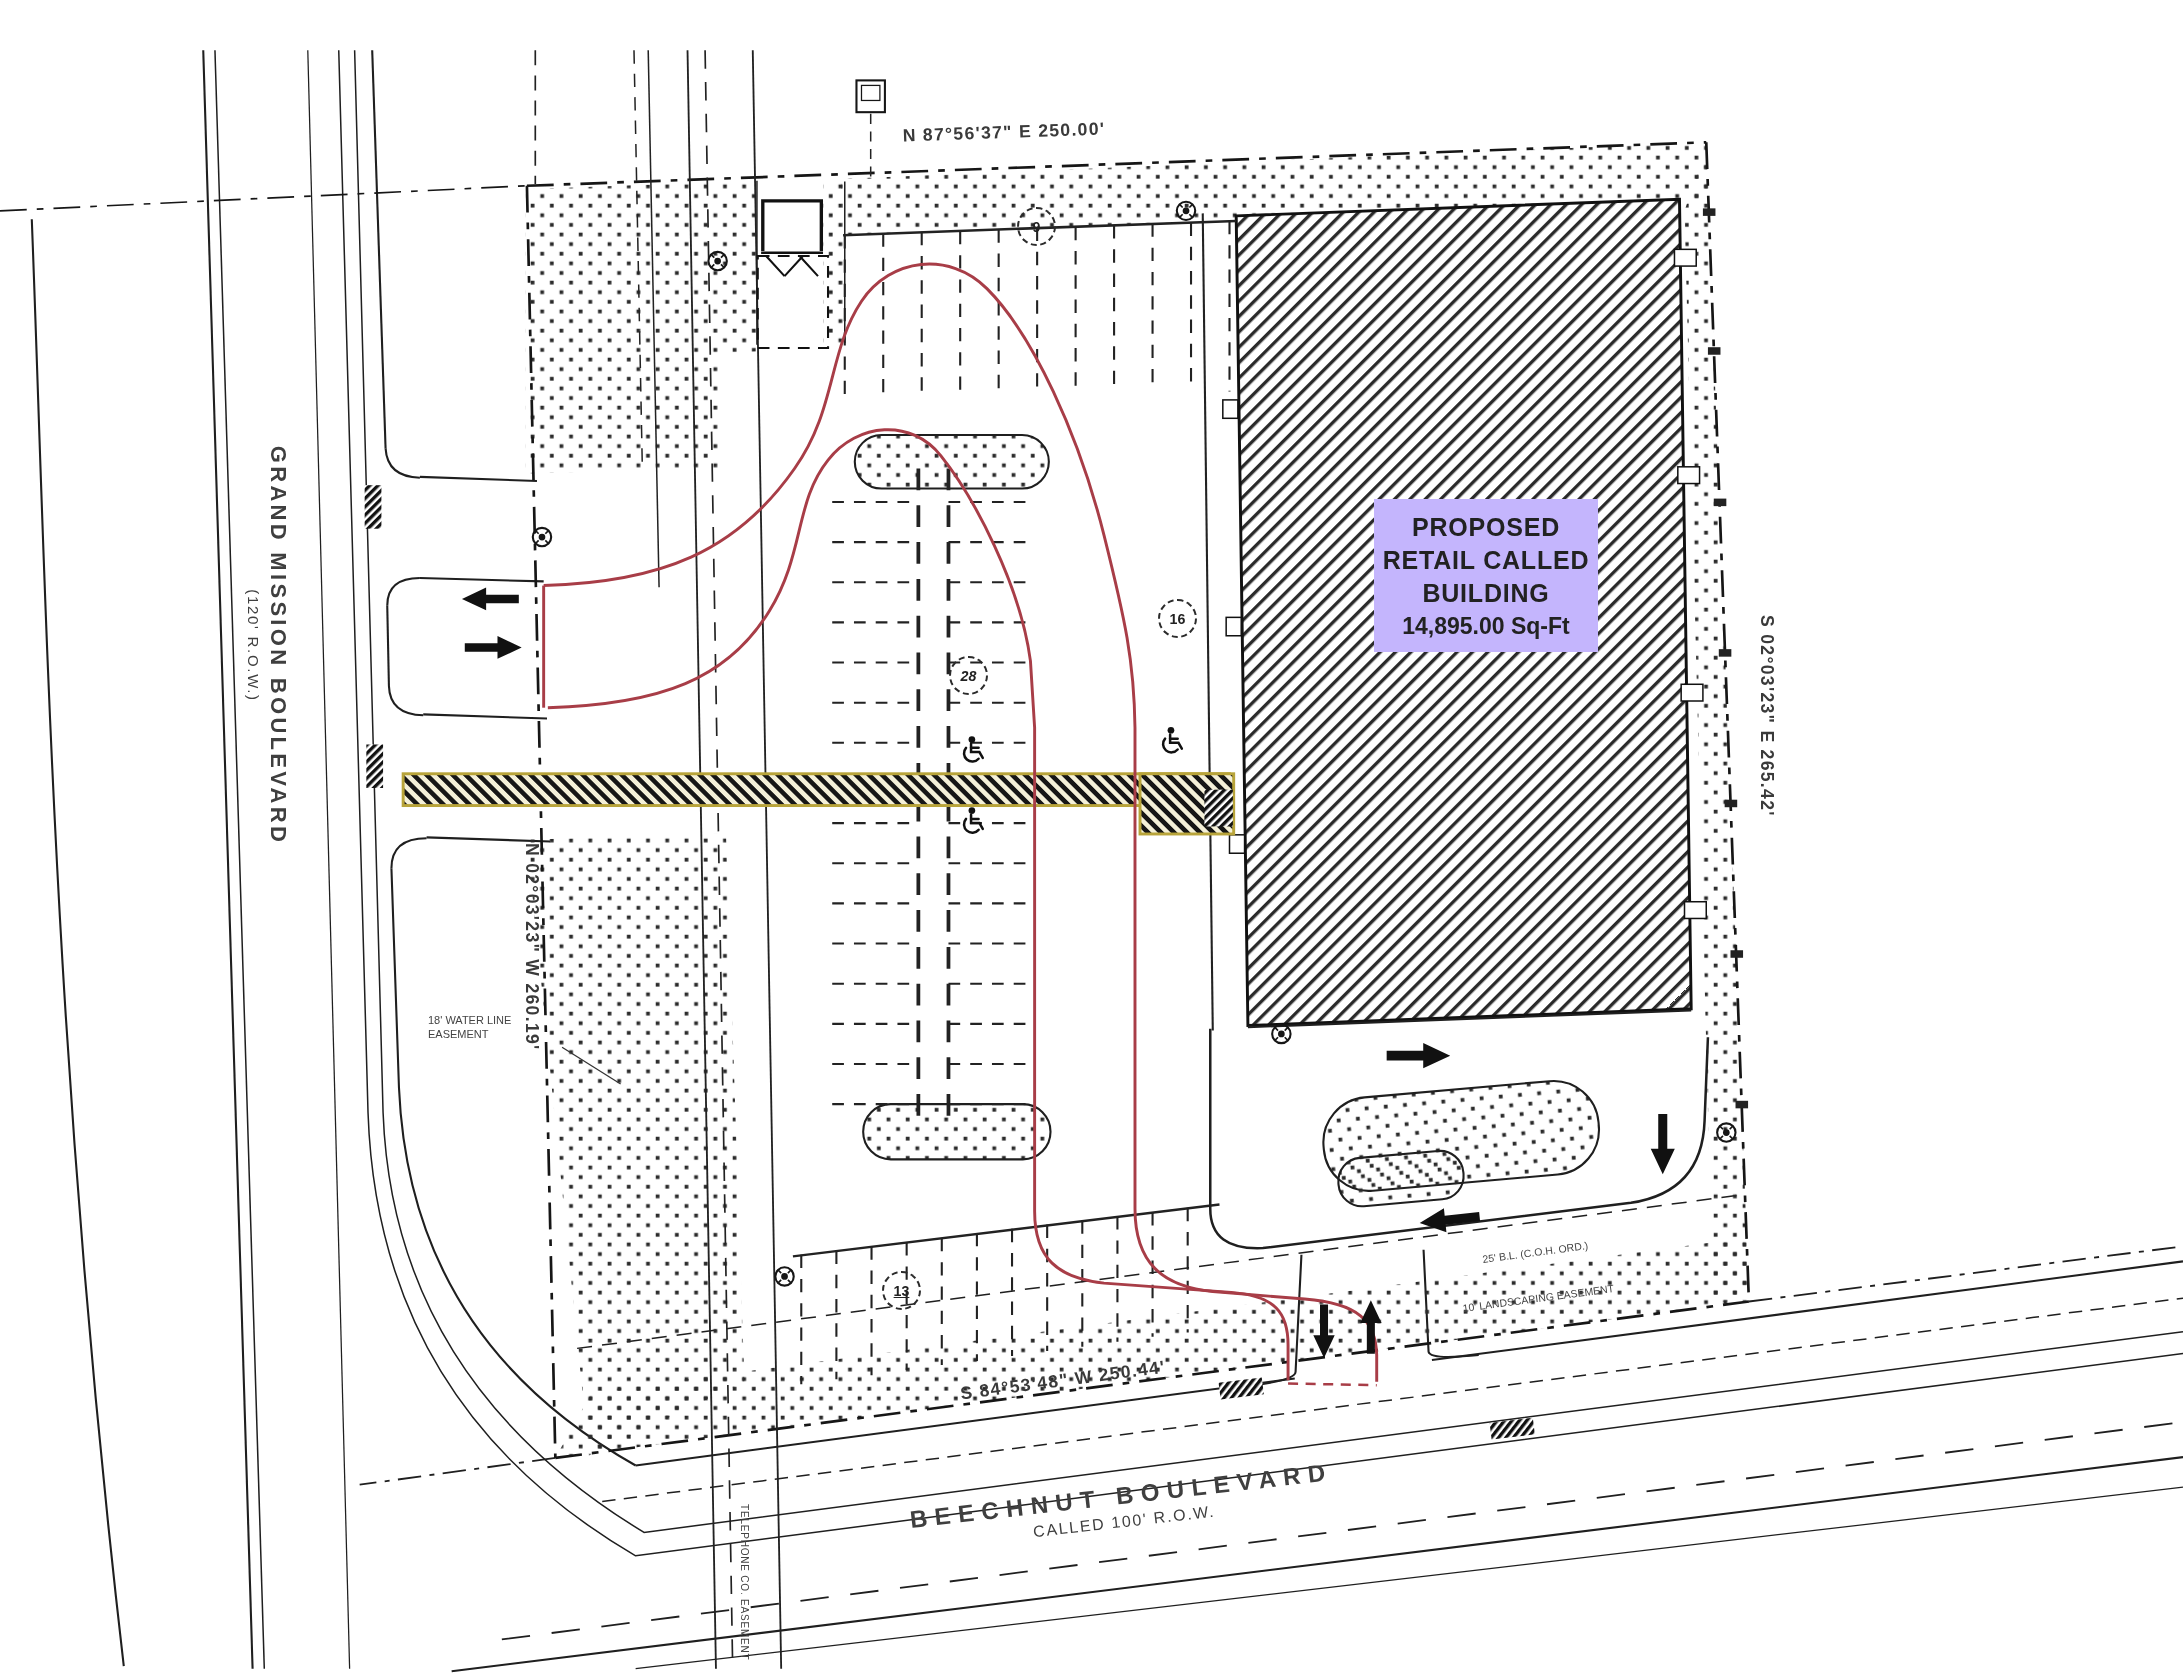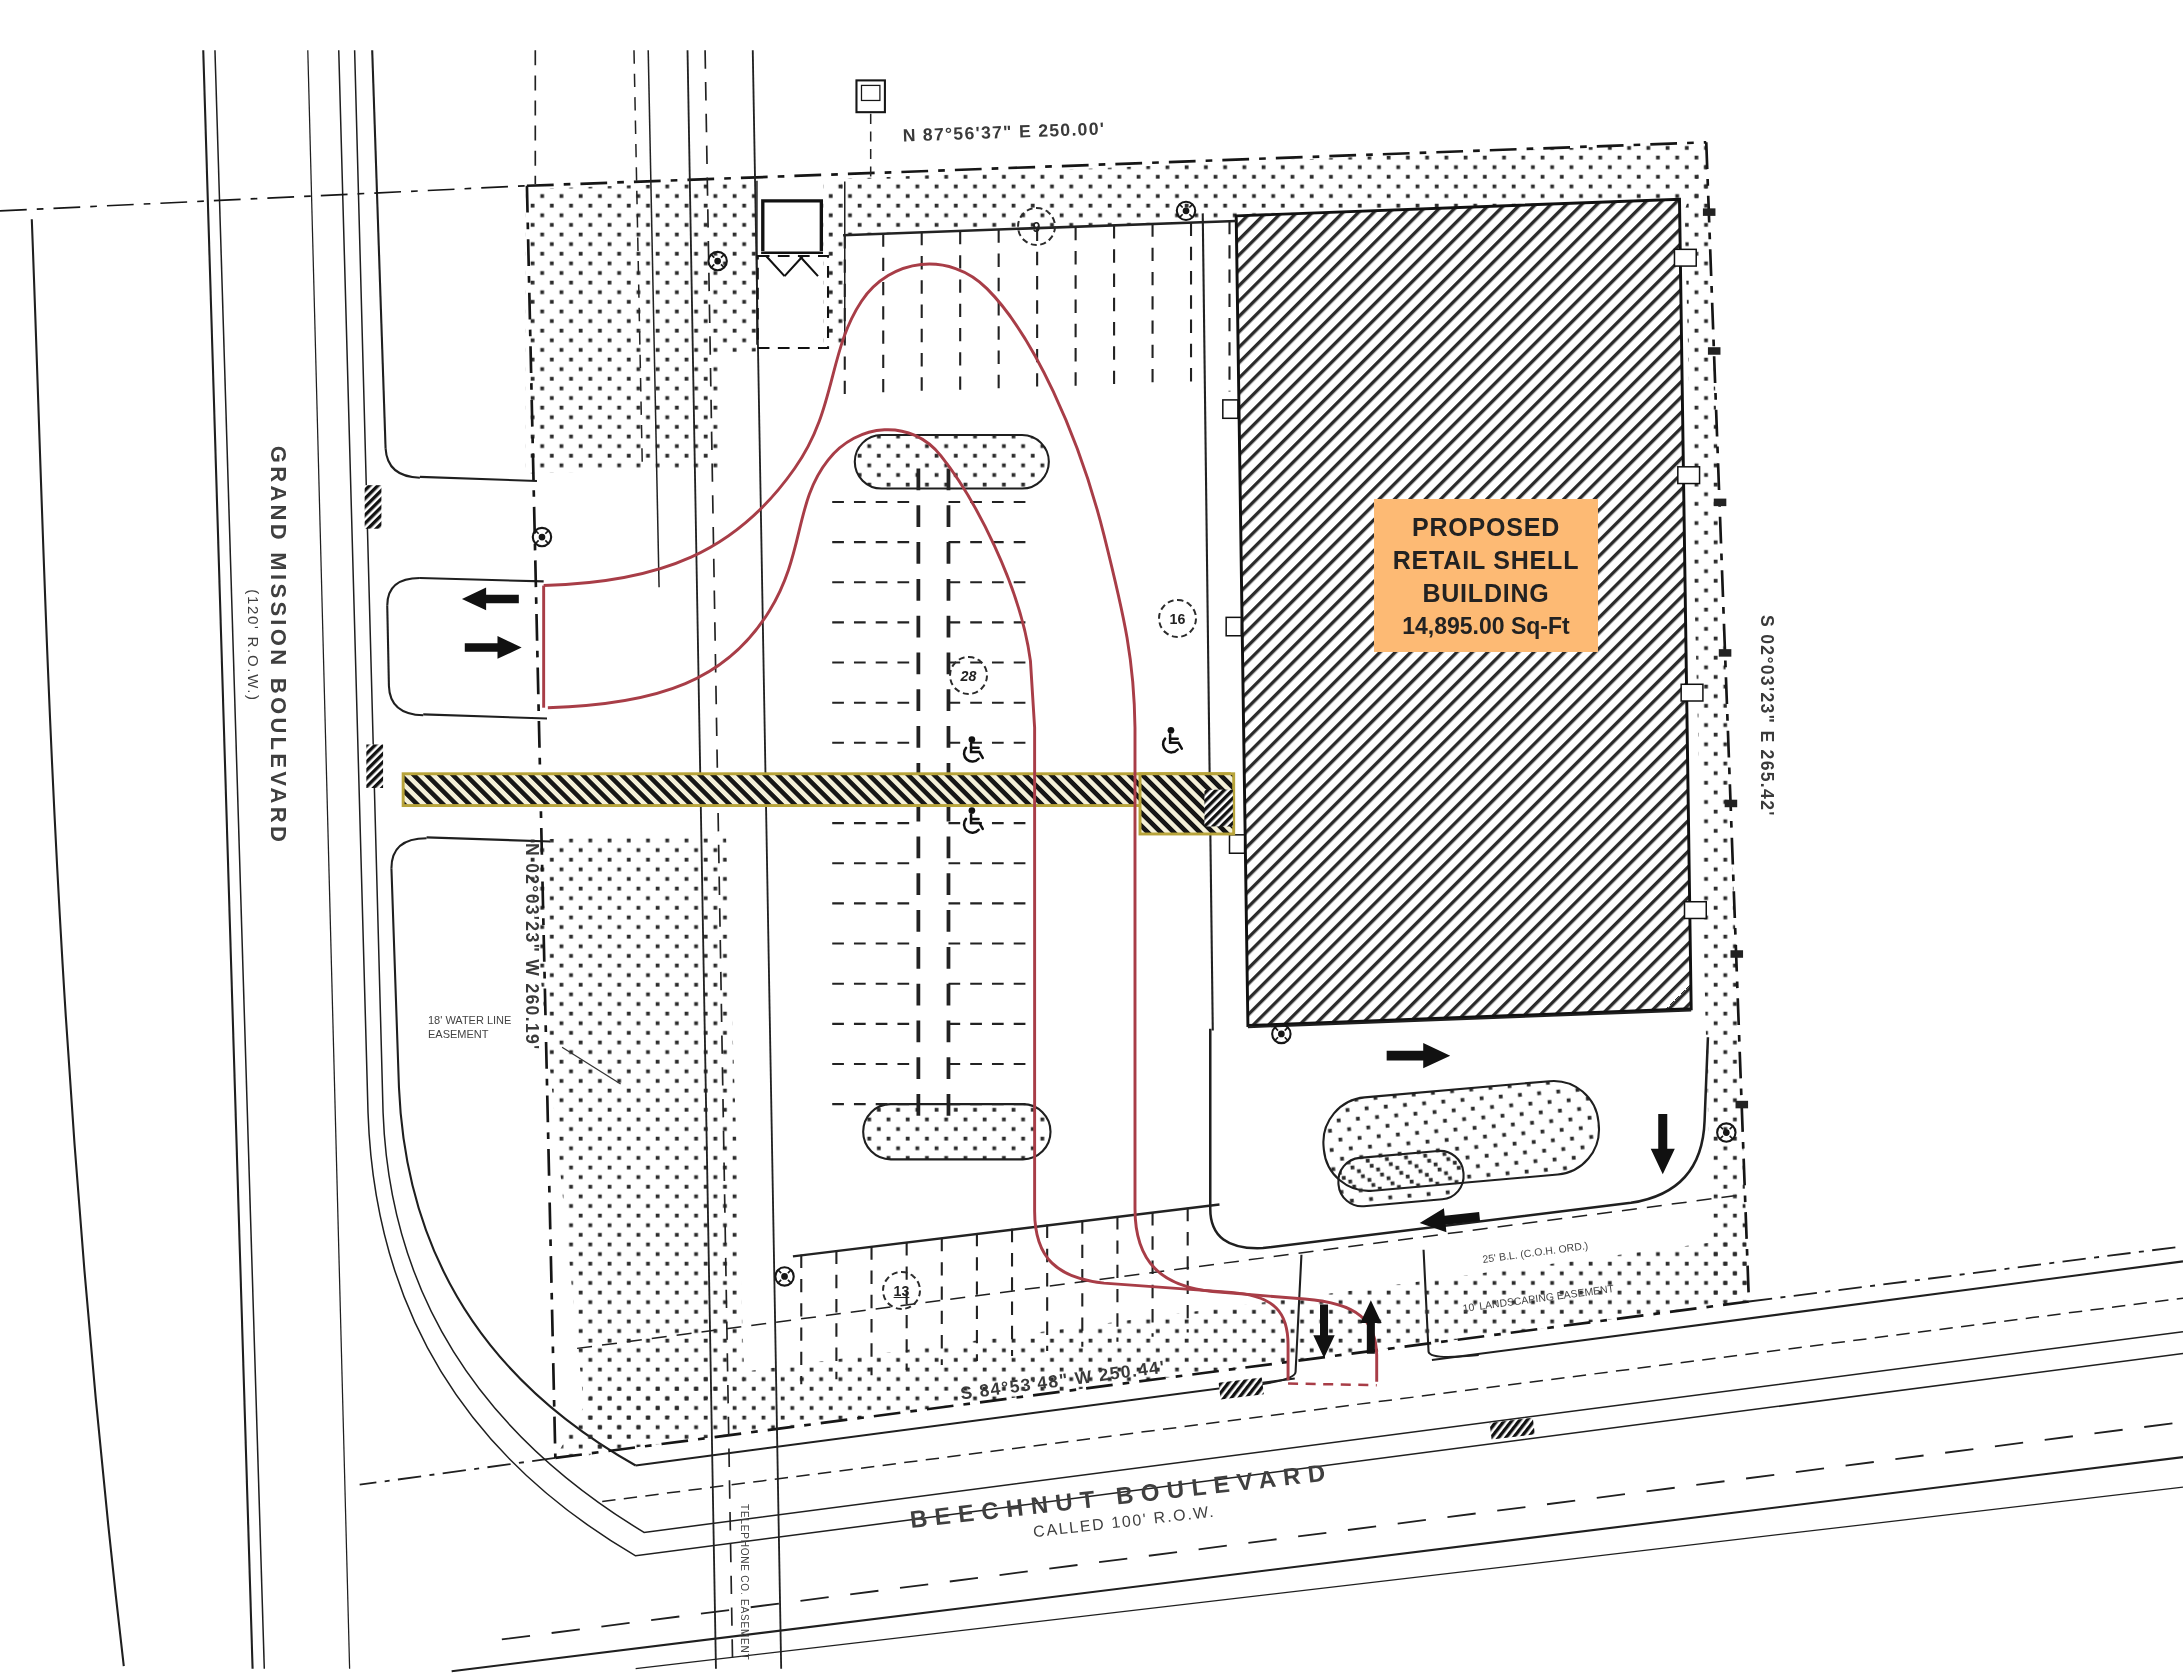--- a/index.html
+++ b/index.html
@@ -3,21 +3,21 @@
 <meta charset="utf-8">
 <style>
   html,body{margin:0;padding:0;background:#ffffff;}
   #plan{position:relative;width:2183px;height:1673px;background:#ffffff;overflow:hidden;
         font-family:"Liberation Sans", sans-serif;color:#2b2b2b;
         --red:#a83d47; --yellow:#b8a43a;}
   svg{position:absolute;left:0;top:0;}
   .lbl{position:absolute;white-space:nowrap;color:#3a3a3a;}
   .dim{font-size:17.6px;font-weight:bold;letter-spacing:1.3px;}
   .vert{transform:rotate(90deg);transform-origin:0 0;}
-  .bldg-label{position:absolute;left:1374px;top:499px;width:224px;background:#fdba74;
+  .bldg-label{position:absolute;left:1374px;top:499px;width:224px;background:#c4b5fd;
               text-align:center;font-weight:bold;color:#222;padding:11.7px 0 10px 0;line-height:1.32;}
   .bldg-label .b1{font-size:25px;letter-spacing:0.8px;}
   .bldg-label .b4{font-size:23px;margin-top:1.7px;}
   .street-gm{position:absolute;left:291px;top:378px;width:535px;text-align:center;
              transform:rotate(90deg);transform-origin:0 0;color:#3f3f3f;}
   .street-gm .nm{font-size:22px;letter-spacing:3.3px;font-weight:bold;}
   .street-gm .row{font-size:15px;letter-spacing:1.7px;margin-top:2.5px;}
   .street-bn{position:absolute;left:905px;top:1482px;width:435px;text-align:center;
              transform:rotate(-6.5deg);color:#3f3f3f;}
   .street-bn .nm{font-size:24px;letter-spacing:7.5px;font-weight:bold;}
@@ -310,21 +310,21 @@
     <div class="row">(120' R.O.W.)</div>
   </div>
 
   <div class="street-bn">
     <div class="nm">BEECHNUT BOULEVARD</div>
     <div class="row">CALLED 100' R.O.W.</div>
   </div>
 
   <div class="bldg-label">
     <div class="b1">PROPOSED</div>
-    <div class="b1">RETAIL SHELL</div>
+    <div class="b1">RETAIL CALLED</div>
     <div class="b1">BUILDING</div>
     <div class="b4">14,895.00 Sq-Ft</div>
   </div>
 
   <div class="lbl tiny" style="left:428px;top:1014px;width:134px;">
     <div>18' WATER LINE</div>
     <div>EASEMENT</div>
   </div>
 
   <div class="lbl" style="left:1482px;top:1246px;font-size:10.5px;transform:rotate(-7.5deg);color:#444;">25' B.L. (C.O.H. ORD.)</div>

